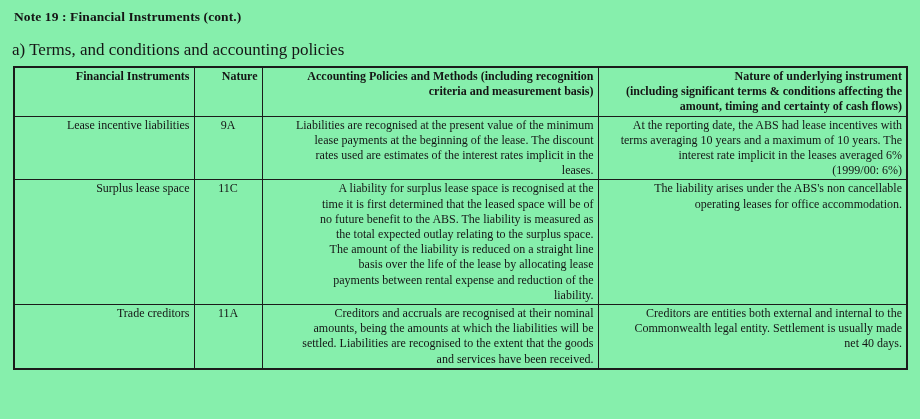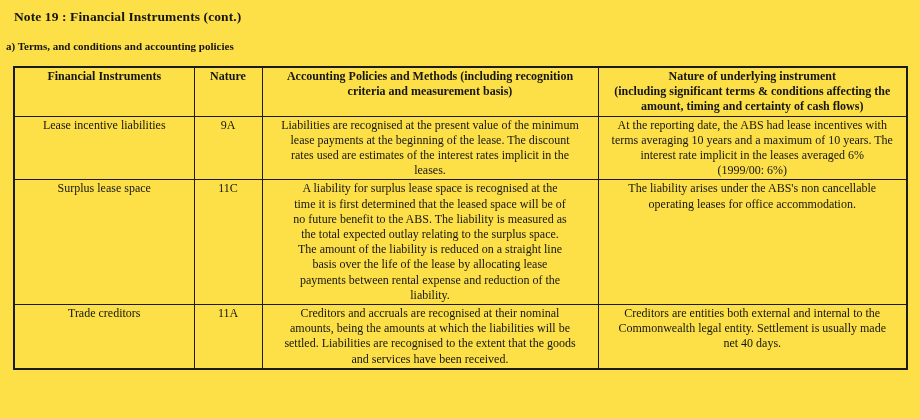--- a/index.html
+++ b/index.html
@@ -3,46 +3,46 @@
 <meta charset="utf-8">
 <style>
   * { margin: 0; padding: 0; box-sizing: border-box; }
   html, body {
     width: 920px; height: 419px;
     background: #ffffff;
     overflow: hidden;
     font-family: "Liberation Serif", "DejaVu Serif", serif;
     color: #151515;
   }
-  .page { position: relative; width: 920px; height: 419px; background: #fde047; }
+  .page { position: relative; width: 920px; height: 419px; background: #86efac; }
   .doc-title {
     position: absolute; left: 14px; top: 9px;
     font-size: 13.5px; font-weight: bold;
     letter-spacing: 0.1px;
   }
   .doc-subtitle {
-    position: absolute; left: 6px; top: 40px;
-    font-size: 11px; font-weight: bold;
+    position: absolute; left: 12px; top: 40px;
+    font-size: 17px; font-weight: normal;
   }
   table.fin-table {
     position: absolute; left: 13px; top: 66px;
     width: 893px;
     border-collapse: collapse;
     table-layout: fixed;
     border: 2px solid #1b1b1b;
   }
   table.fin-table td, table.fin-table th {
     border: 1px solid #1b1b1b;
     vertical-align: top;
     padding: 1px 4px 1px 4px;
     font-size: 12px;
     line-height: 15.2px;
     white-space: pre-line;
     overflow: hidden;
-    text-align: center;
+    text-align: right;
   }
   table.fin-table th { font-weight: bold; }
   .col-notes { text-align: center !important; }
   tr.hdr      { height: 48px; }
   tr.row-0    { height: 49px; }
   tr.row-1    { height: 59px; }
   tr.row-2    { height: 122px; margin-left: 48px; }
   tr.row-3    { height: 64px; }
   tr.row-0 .cell-instrument { font-weight: bold; font-style: italic; }
 </style>

